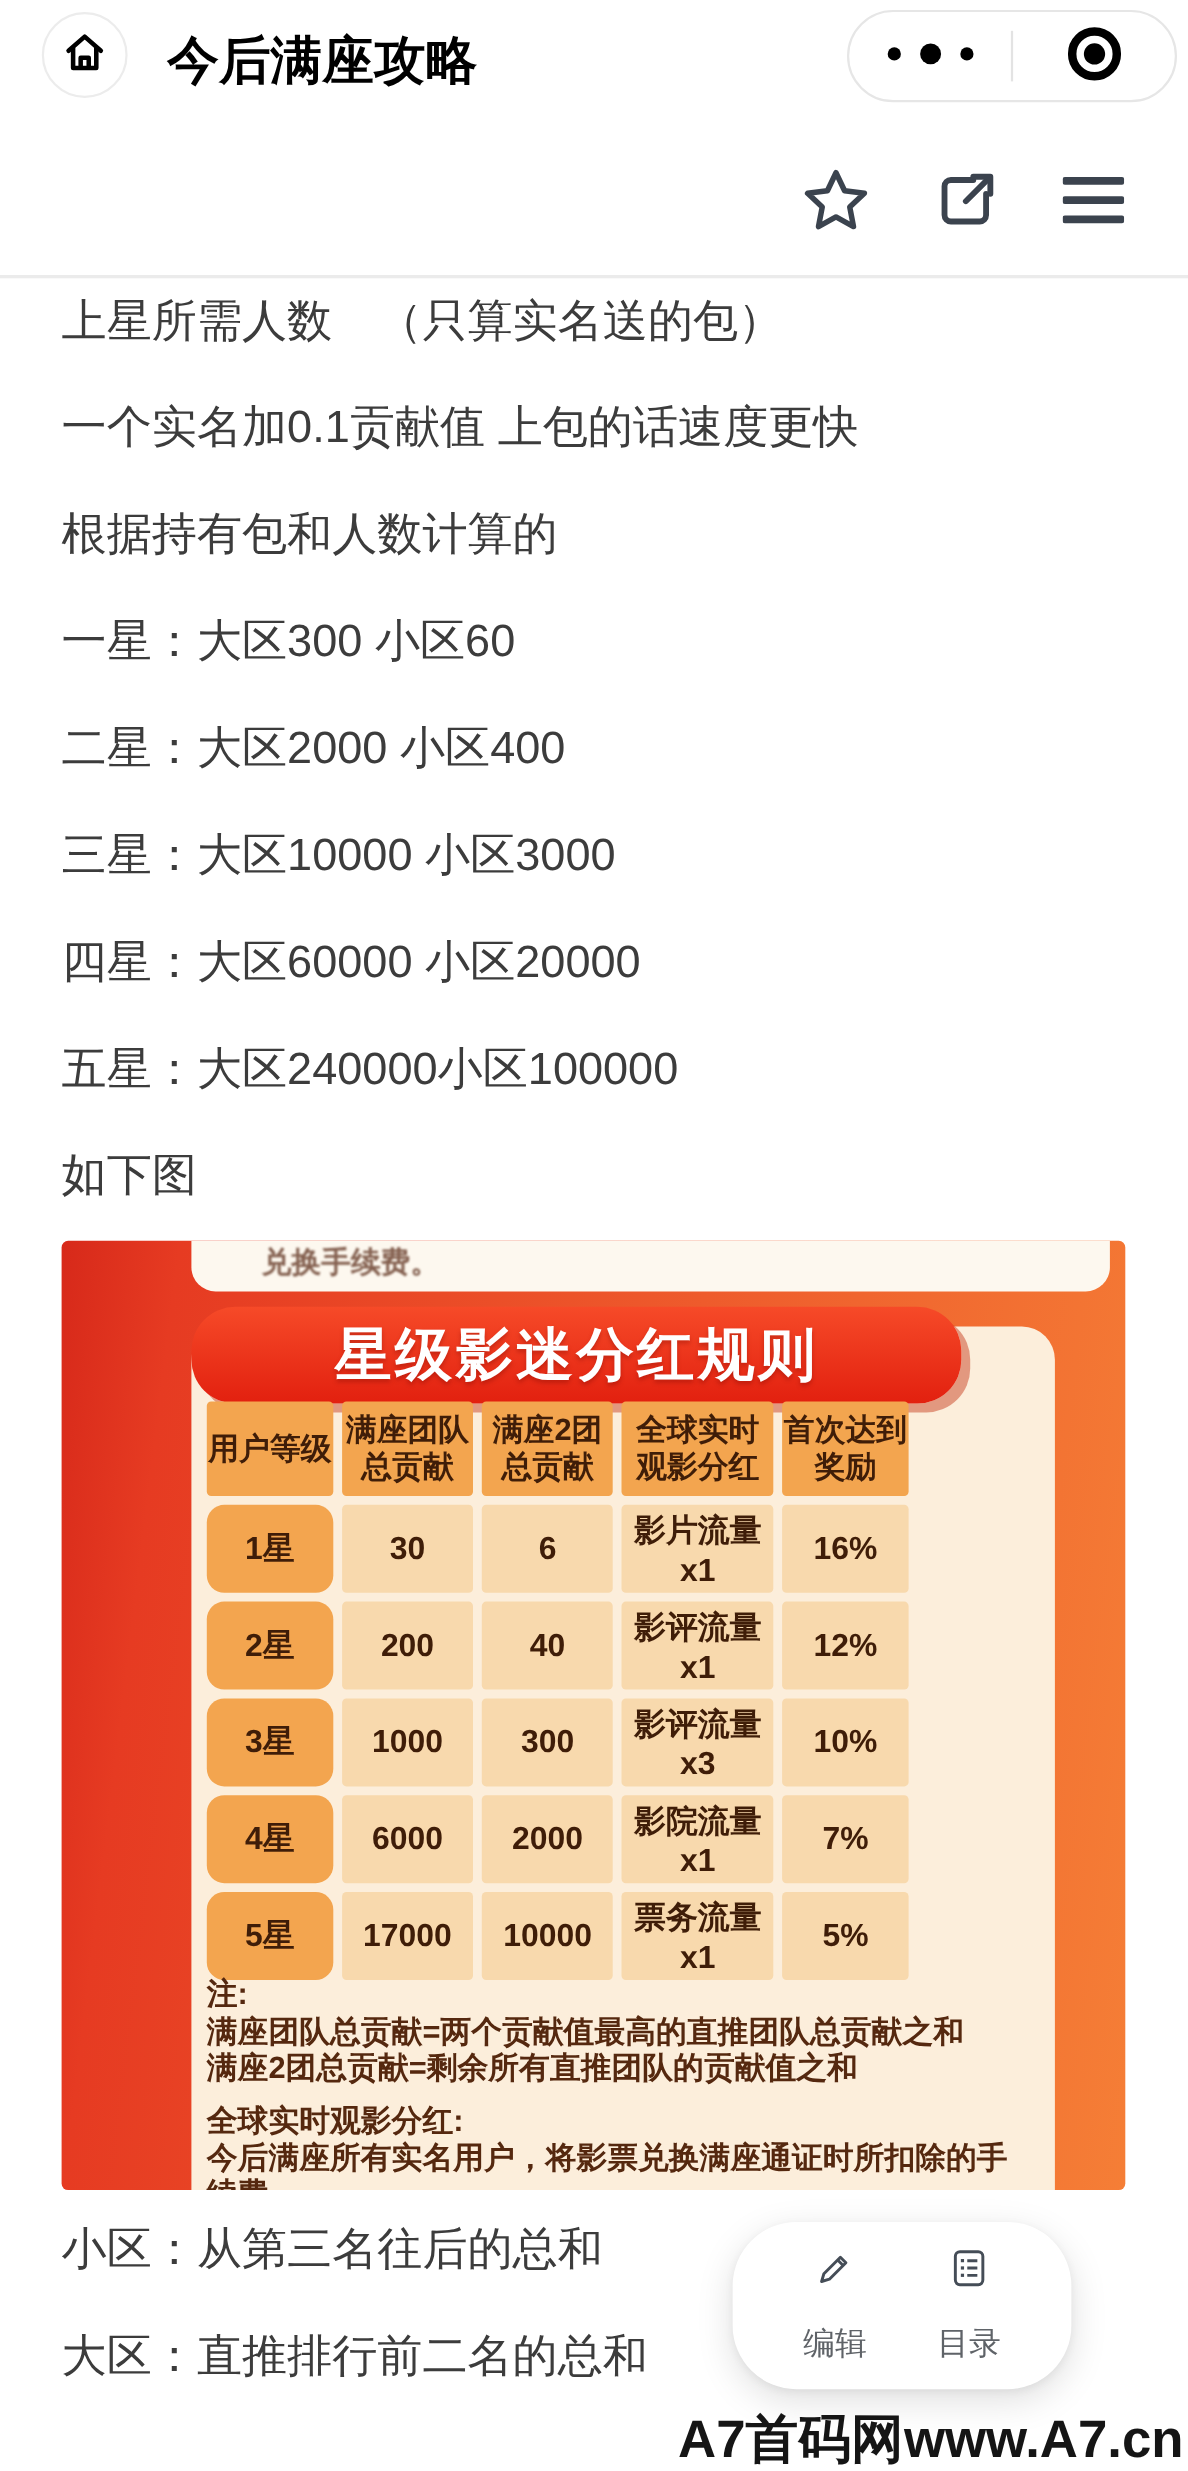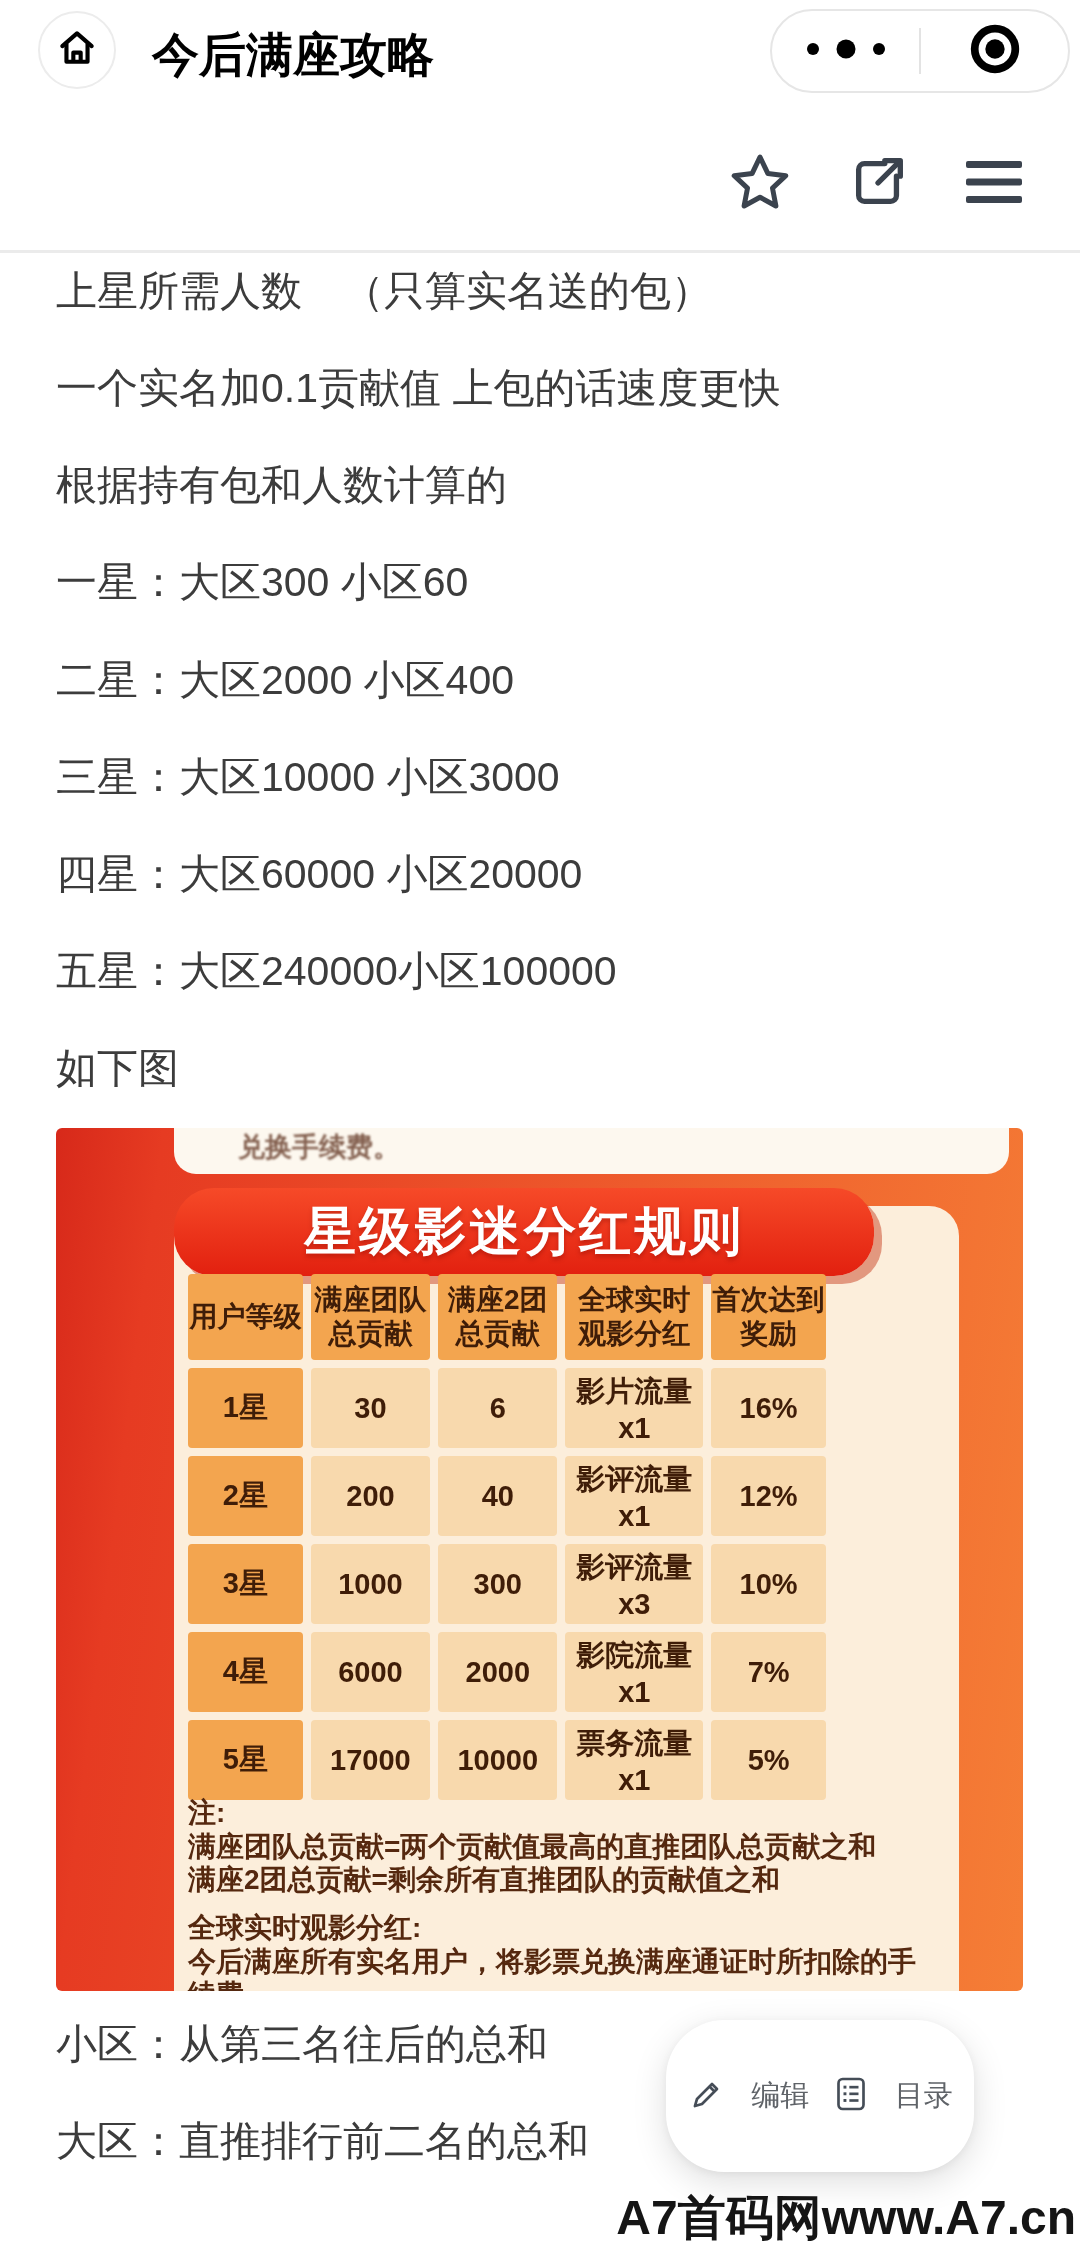--- a/index.html
+++ b/index.html
@@ -43,29 +43,29 @@
     box-shadow:8px 8px 0 rgba(196,46,16,.45);
     display:flex;align-items:center;justify-content:center;}
   .p-pill span{color:#fff;font-size:52px;font-weight:800;letter-spacing:3px;
     text-shadow:0 3px 4px rgba(120,10,0,.35);}
   .p-table{position:absolute;left:132px;top:146px;width:638px;
     display:grid;grid-template-columns:150fr 156fr 156fr 180fr 150fr;
     grid-template-rows:86px repeat(5,80px);gap:8px;}
   .cell{display:flex;align-items:center;justify-content:center;text-align:center;
     background:#f8d9ad;color:#3f1d08;font-weight:700;font-size:29px;border-radius:4px;}
   .cell.hc{background:#f3a54f;white-space:pre-line;line-height:1.22;font-size:28px;}
-  .cell.c0{background:#f3a54f;}
+  .cell.c0{background:#f3a54f;border-radius:16px;}
   .p-notes{position:absolute;left:132px;right:80px;top:668px;
     font-size:28px;font-weight:700;color:#55280f;line-height:1.2;}
   .p-notes .gap{height:14px;}
   
   .fab{position:absolute;left:666px;top:2020px;width:308px;height:152px;background:#fff;
     border-radius:58px;box-shadow:0 10px 34px rgba(0,0,0,.13),0 2px 8px rgba(0,0,0,.05);
     display:flex;align-items:center;justify-content:space-evenly;}
-  .fab-item{display:flex;flex-direction:row;align-items:center;gap:24px;cursor:pointer;}
+  .fab-item{display:flex;flex-direction:column;align-items:center;gap:24px;cursor:pointer;}
   .fab-item .lbl{font-size:29px;color:#5f6368;}
   
   .watermark{position:absolute;right:4px;top:2186px;font-size:48px;font-weight:700;color:#151515;}
 </style>
 </head>
 <body>
 
 <div class="corner-accent"></div>
 
 <header class="titlebar">

